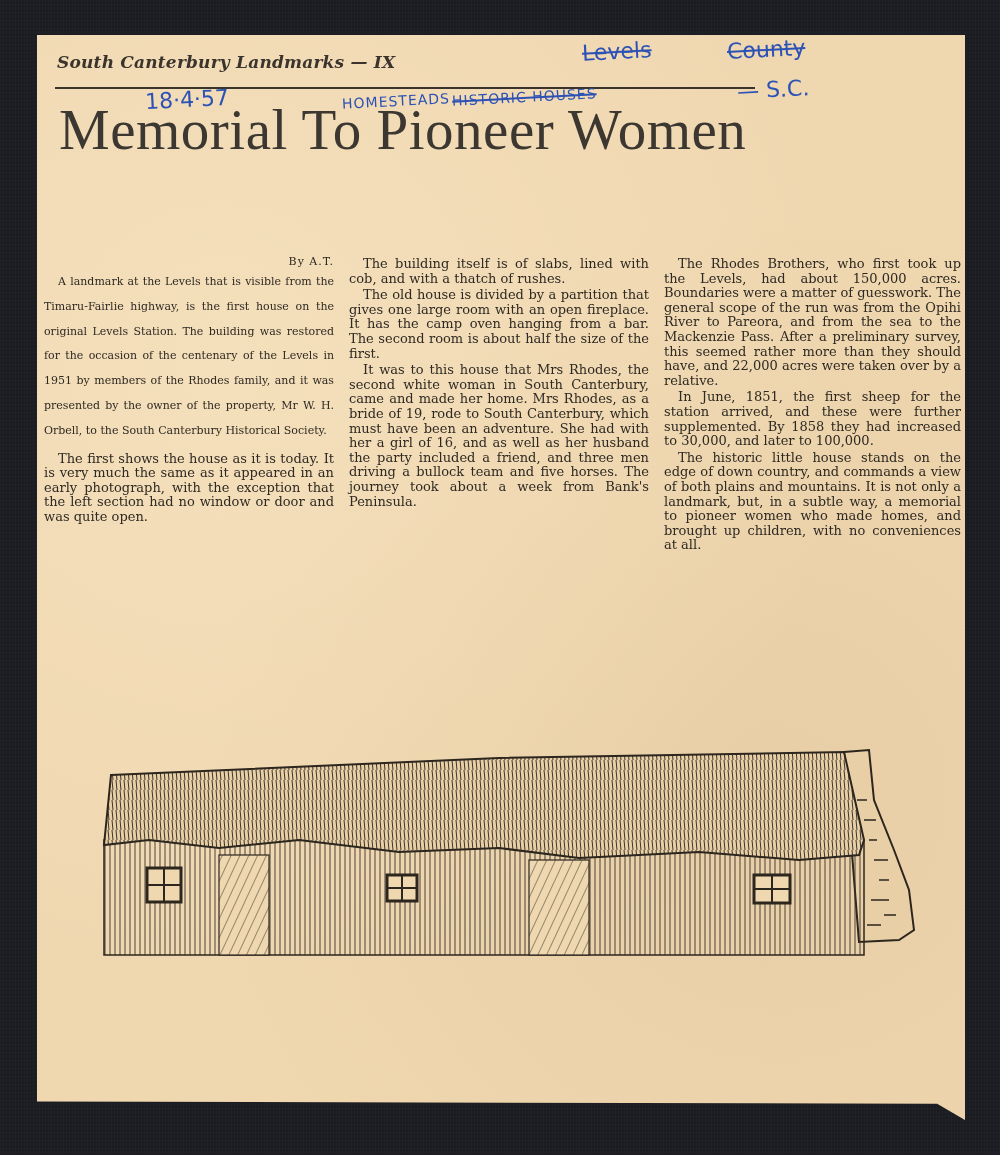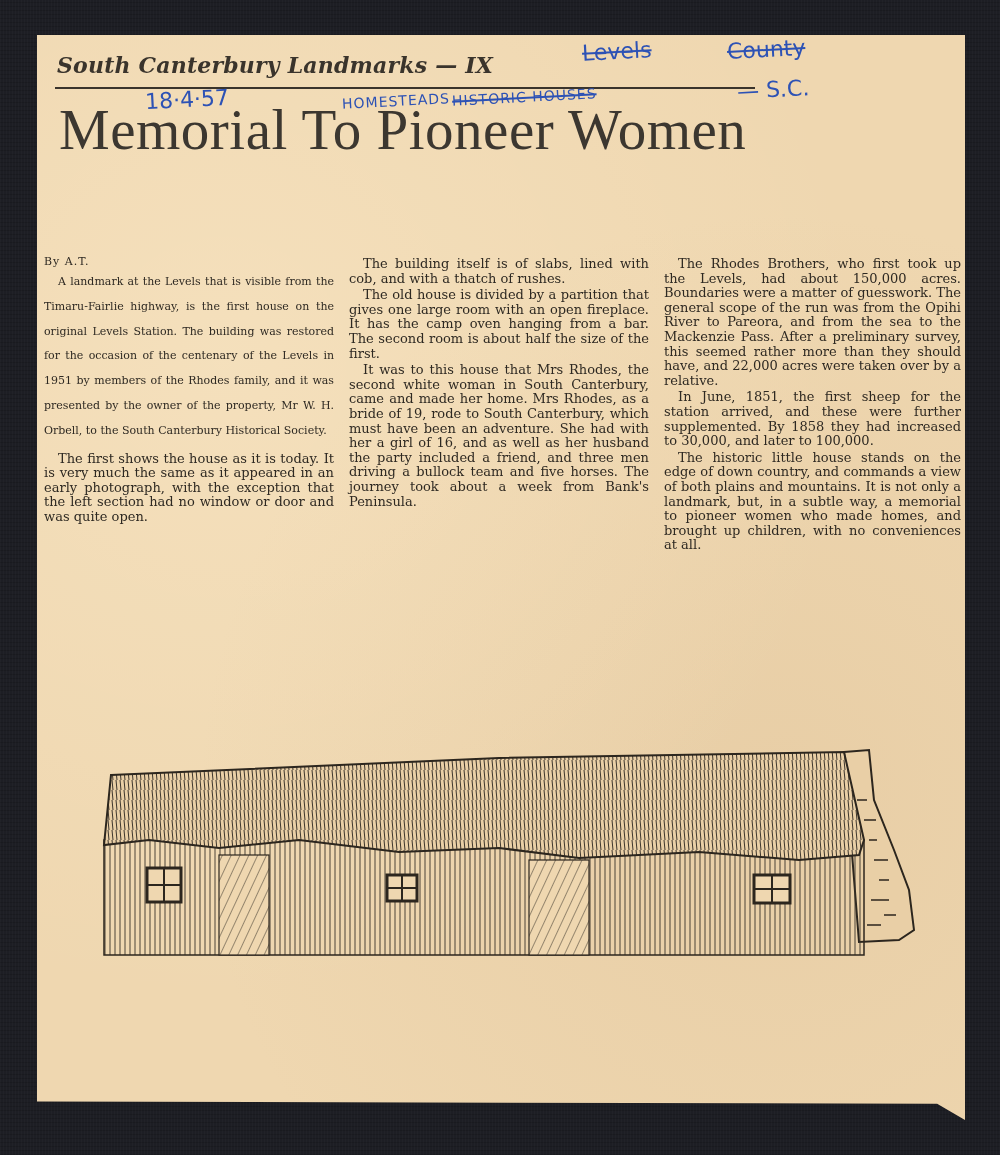--- a/index.html
+++ b/index.html
@@ -15,42 +15,42 @@
     background:#efd7b0;
     background-image:
       radial-gradient(circle at 20% 30%, rgba(255,240,210,0.35), transparent 60%),
       radial-gradient(circle at 80% 70%, rgba(200,165,120,0.18), transparent 55%);
     clip-path: polygon(0 0, 100% 0, 100% 100%, 97% 98.5%, 0 98.3%);
     color:#2b2620;
   }
   .series {
     position:absolute; left:20px; top:17px;
     font-family:"DejaVu Serif", serif; font-style:italic; font-weight:bold;
-    font-size:22px; color:#3a342c; letter-spacing:0.2px;
+    font-size:17px; color:#3a342c; letter-spacing:0.2px;
   }
   .rule { position:absolute; left:18px; top:52px; width:700px; height:2px; background:#3a342c; }
   .hand {
     position:absolute; font-family:"DejaVu Sans", sans-serif; color:#2d52b5;
     font-size:22px; transform:rotate(-3deg); white-space:nowrap;
   }
   .hand.strike { text-decoration:line-through; text-decoration-thickness:2px; }
   .hand.small { font-size:14px; letter-spacing:1px; }
   .headline {
     position:absolute; left:22px; top:66px; width:900px;
     font-family:"Liberation Serif", serif; font-size:57px; line-height:58px;
     color:#3c3730; letter-spacing:0.5px;
   }
   .headline .line { display:block; white-space:nowrap; }
   .col {
     position:absolute; top:220px;
     font-family:"DejaVu Serif", serif; color:#2e2922; text-align:justify;
   }
   .col p { margin:0; text-indent:14px; hyphens:manual; }
   .col1 { left:7px; width:290px; }
-  .col1 .byline { font-size:11px; text-align:left; margin:0 0 2px 0; text-indent:0; letter-spacing:1px; }
+  .col1 .byline { font-size:11px; text-align:right; margin:0 0 2px 0; text-indent:0; letter-spacing:1px; }
   .col1 .lead { font-size:11px; line-height:24.8px; }
   .col1 .body { font-size:13px; line-height:14.6px; margin-top:8px; }
   .col2 { left:312px; width:300px; font-size:13px; line-height:14.6px; top:222px; }
   .col3 { left:627px; width:297px; font-size:13px; line-height:14.6px; top:222px; }
   .col p + p { margin-top:2px; }
   .col3 p.gap { }
   .sketch { position:absolute; left:62px; top:705px; width:830px; height:245px; }
 </style>
 </head>
 <body>

